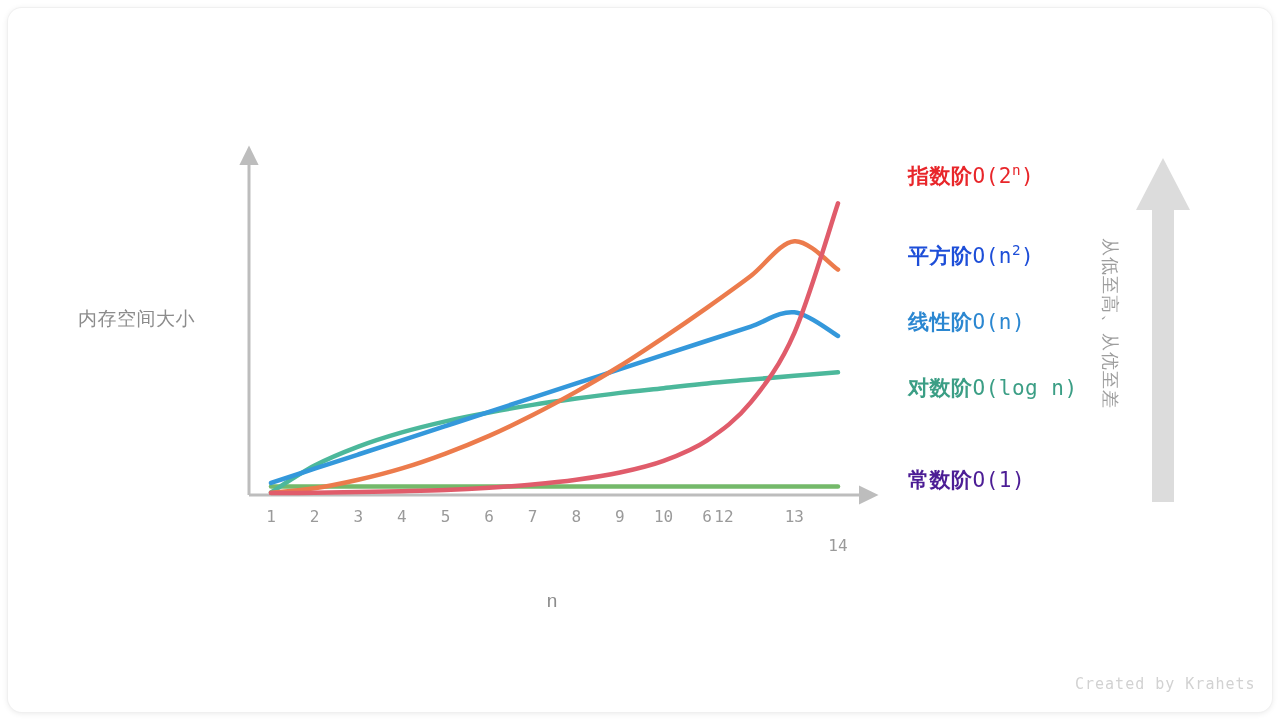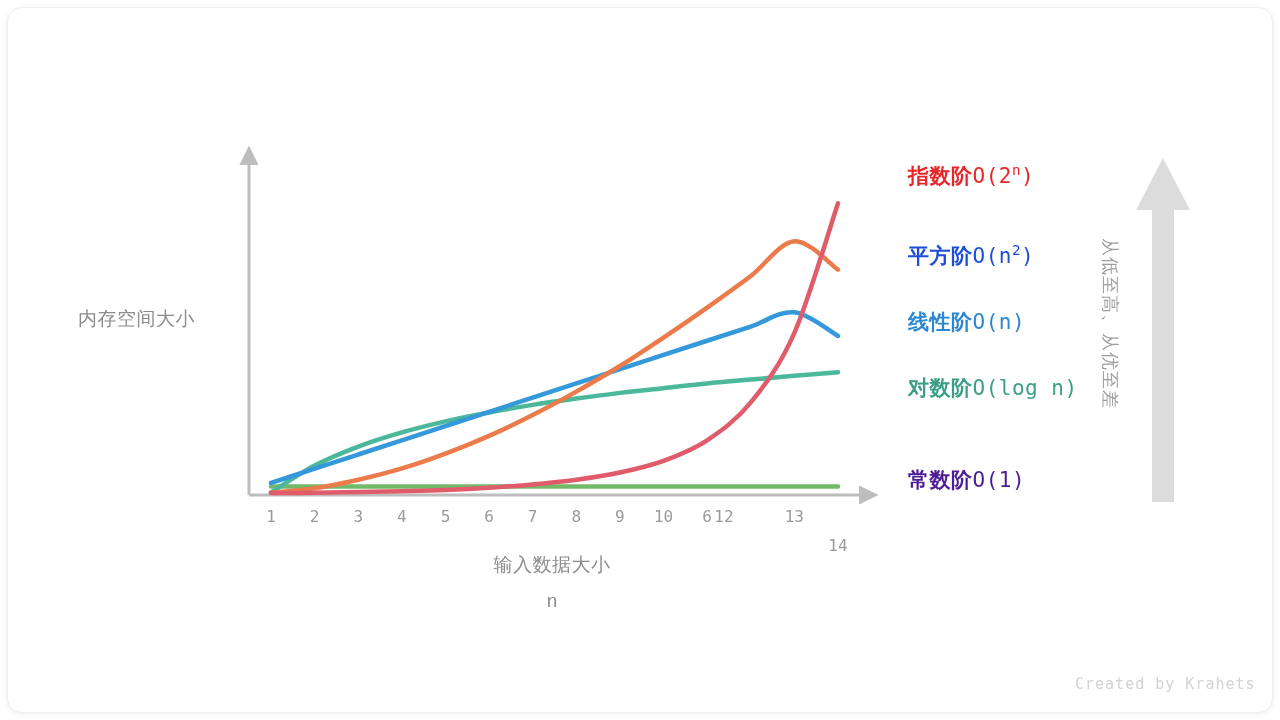--- a/index.html
+++ b/index.html
@@ -134,21 +134,20 @@
     <g id="curves">
         <path d="M271.00,486.42 C278.27,486.42 300.08,486.42 314.62,486.42 C329.15,486.42 343.69,486.42 358.23,486.42 C372.77,486.42 387.31,486.42 401.85,486.42 C416.38,486.42 430.92,486.42 445.46,486.42 C460.00,486.42 474.54,486.42 489.08,486.42 C503.62,486.42 518.15,486.42 532.69,486.42 C547.23,486.42 561.77,486.42 576.31,486.42 C590.85,486.42 605.38,486.42 619.92,486.42 C634.46,486.42 649.00,486.42 663.54,486.42 C678.08,486.42 692.62,486.42 707.15,486.42 C721.69,486.42 736.23,486.42 750.77,486.42 C765.31,486.42 779.85,486.42 794.38,486.42 C808.92,486.42 830.73,486.42 838.00,486.42" fill="none" stroke="#74b96a" stroke-width="4.5" stroke-linecap="round" stroke-linejoin="round"></path>
         <path d="M271.00,492.42 C278.27,487.94 300.08,473.20 314.62,465.56 C329.15,457.92 343.69,452.13 358.23,446.60 C372.77,441.07 387.31,436.59 401.85,432.38 C416.38,428.17 430.92,424.64 445.46,421.32 C460.00,418.00 474.54,415.21 489.08,412.47 C503.62,409.73 518.15,407.21 532.69,404.89 C547.23,402.57 561.77,400.57 576.31,398.57 C590.85,396.57 605.38,394.62 619.92,392.88 C634.46,391.14 649.00,389.72 663.54,388.14 C678.08,386.56 692.62,384.82 707.15,383.40 C721.69,381.98 736.23,380.87 750.77,379.61 C765.31,378.34 779.85,377.03 794.38,375.82 C808.92,374.60 830.73,372.92 838.00,372.34" fill="none" stroke="#4cb89b" stroke-width="4.5" stroke-linecap="round" stroke-linejoin="round"></path>
         <path d="M271.00,482.94 C278.27,480.57 300.08,473.46 314.62,468.72 C329.15,463.98 343.69,459.24 358.23,454.50 C372.77,449.76 387.31,445.02 401.85,440.28 C416.38,435.54 430.92,430.80 445.46,426.06 C460.00,421.32 474.54,416.58 489.08,411.84 C503.62,407.10 518.15,402.36 532.69,397.62 C547.23,392.88 561.77,388.14 576.31,383.40 C590.85,378.66 605.38,373.92 619.92,369.18 C634.46,364.44 649.00,359.70 663.54,354.96 C678.08,350.22 692.62,345.48 707.15,340.74 C721.69,336.00 736.23,331.26 750.77,326.52 C765.31,321.78 779.85,310.72 794.38,312.30 C808.92,313.88 830.73,332.05 838.00,336.00" fill="none" stroke="#3498db" stroke-width="4.5" stroke-linecap="round" stroke-linejoin="round"></path>
         <path d="M271.00,492.74 C278.27,492.00 300.08,490.47 314.62,488.31 C329.15,486.15 343.69,483.10 358.23,479.78 C372.77,476.46 387.31,472.78 401.85,468.40 C416.38,464.03 430.92,458.98 445.46,453.55 C460.00,448.13 474.54,442.28 489.08,435.86 C503.62,429.43 518.15,422.37 532.69,415.00 C547.23,407.63 561.77,399.78 576.31,391.62 C590.85,383.45 605.38,375.03 619.92,366.02 C634.46,357.01 649.00,347.32 663.54,337.58 C678.08,327.84 692.62,317.83 707.15,307.56 C721.69,297.29 736.23,287.02 750.77,275.96 C765.31,264.90 779.85,242.25 794.38,241.20 C808.92,240.15 830.73,264.90 838.00,269.64" fill="none" stroke="#ec7b4c" stroke-width="4.5" stroke-linecap="round" stroke-linejoin="round"></path>
         <path d="M271.00,493.05 C278.27,493.00 300.08,492.89 314.62,492.74 C329.15,492.58 343.69,492.37 358.23,492.10 C372.77,491.84 387.31,491.52 401.85,491.16 C416.38,490.79 430.92,490.47 445.46,489.89 C460.00,489.31 474.54,488.58 489.08,487.68 C503.62,486.78 518.15,485.84 532.69,484.52 C547.23,483.20 561.77,481.78 576.31,479.78 C590.85,477.78 605.38,475.67 619.92,472.51 C634.46,469.35 649.00,466.19 663.54,460.82 C678.08,455.45 692.62,450.02 707.15,440.28 C721.69,430.54 736.23,420.27 750.77,402.36 C765.31,384.45 779.85,366.02 794.38,332.84 C808.92,299.66 830.73,224.87 838.00,203.28" fill="none" stroke="#e05c6b" stroke-width="4.5" stroke-linecap="round" stroke-linejoin="round"></path>
       </g>
   </svg>
 
   <div class="axis-title" id="ylabel">内存空间大小</div>
-  <div class="axis-title" id="xlabel">输入数据大小</div>
   <div id="xlabel-sub">n</div>
 
   <div id="ticks">
       <div class="tick" style="left: 256px; top: 507px;">1</div>
       <div class="tick" style="left: 299.615px; top: 507px;">2</div>
       <div class="tick" style="left: 343.231px; top: 507px;">3</div>
       <div class="tick" style="left: 386.846px; top: 507px;">4</div>
       <div class="tick" style="left: 430.462px; top: 507px;">5</div>
       <div class="tick" style="left: 474.077px; top: 507px;">6</div>
       <div class="tick" style="left: 517.692px; top: 507px;">7</div>

